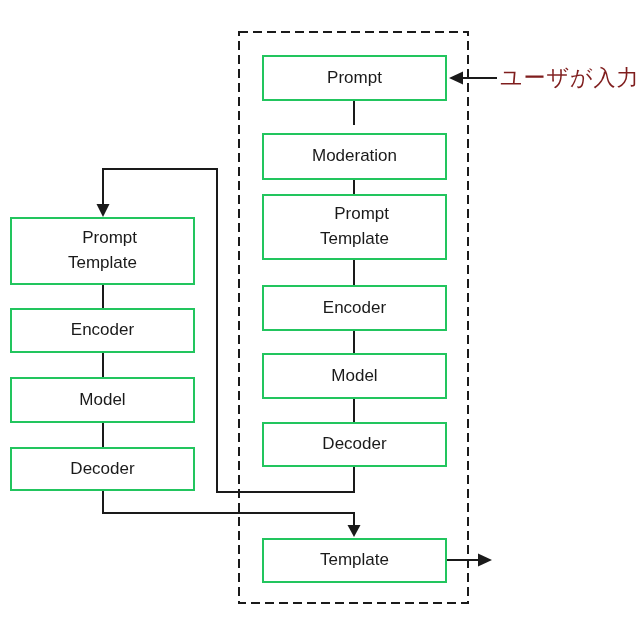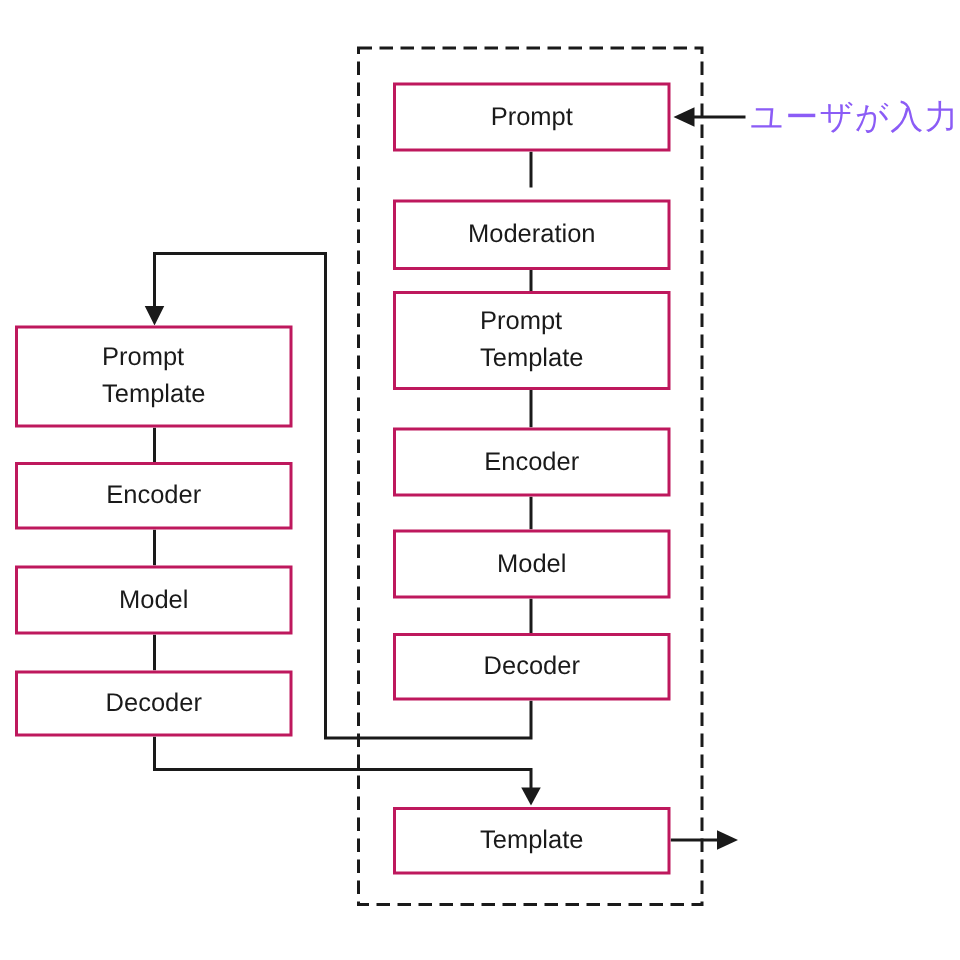--- a/index.html
+++ b/index.html
@@ -14,36 +14,36 @@
     overflow: hidden;
   }
   .wires {
     position: absolute;
     left: 0; top: 0;
     width: 640px; height: 640px;
   }
   .node {
     position: absolute;
     background: #ffffff;
-    border: 2px solid #be185d;
+    border: 2px solid #22c55e;
     display: flex;
     align-items: center;
     justify-content: center;
-    text-align: left;
+    text-align: right;
     font-size: 17px;
     line-height: 1.45;
     white-space: pre-line;
     color: #1a1a1a;
   }
   .annotation {
     position: absolute;
     font-size: 22px;
     font-weight: 500;
     white-space: nowrap;
-    color: #8b5cf6;
+    color: #7f1d1d;
     letter-spacing: 1px;
   }
   
   .n-main { left: 262px; width: 185px; }
   .n-main-prompt          { top: 55px;  height: 46px; }
   .n-main-moderation      { top: 133px; height: 47px; }
   .n-main-prompt-template { top: 194px; height: 66px; }
   .n-main-encoder         { top: 285px; height: 46px; }
   .n-main-model           { top: 353px; height: 46px; }
   .n-main-decoder         { top: 422px; height: 45px; }

